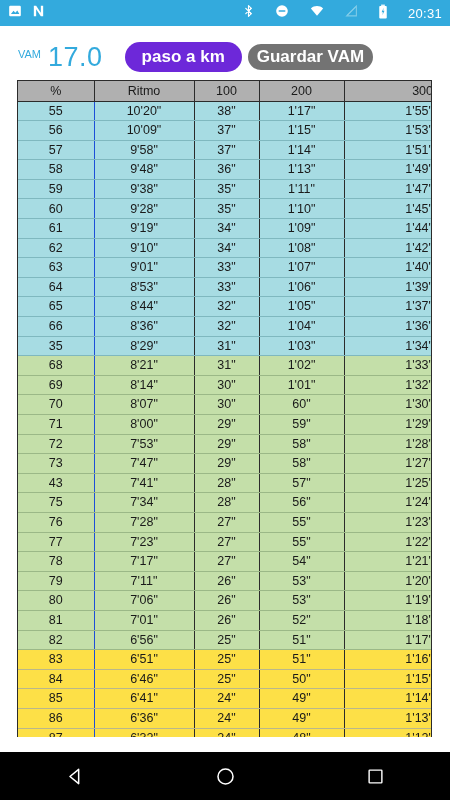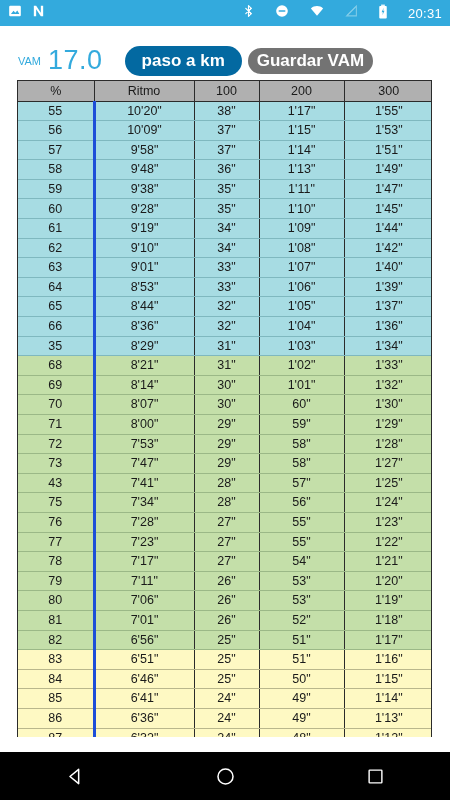--- a/index.html
+++ b/index.html
@@ -25,42 +25,42 @@
   #status-clock{
     font-size:13px; color:#ffffff; letter-spacing:.3px;
     font-family:"Liberation Sans", sans-serif;
   }
 
   
   #app-header{
     height:52px; width:100%;
     background:#ffffff;
     display:flex; align-items:center;
-    padding:17px 14px 0 18px;
+    padding:10px 14px 0 18px;
   }
   #vam-label{
     font-size:11px; color:#33aadd; font-weight:400;
     align-self:flex-start; margin-top:12px;
   }
   #vam-value{
     font-size:27px; color:#33aadd; font-weight:400;
     margin-left:7px; letter-spacing:.5px;
   }
   .pill{
     border-radius:999px;
     color:#ffffff;
     font-weight:bold;
     font-size:17px;
     display:flex; align-items:center; justify-content:center;
     height:30px;
     white-space:nowrap;
     cursor:pointer;
   }
   #btn-paso{
-    background:#0369a1;
+    background:#6d28d9;
     padding:0 17px;
     margin-left:22px;
   }
   #btn-guardar{
     background:#737373;
     border:2px solid #ffffff;
     outline:0;
     padding:0 9px;
     margin-left:4px;
   }
@@ -91,31 +91,31 @@
   th,td{
     text-align:center;
     height:19.6px;
     border-right:1px solid #2b2b2b;
     border-bottom:1px solid #6f6f62;
     font-weight:400;
     line-height:1;
     padding:0;
     overflow:hidden;
   }
-  th:last-child, td:last-child{ border-right:none; }
+  th:last-child, td:last-child{ border-right:none;text-align:right; }
   thead th{
     background:#b0b0b0;
     border-bottom:1px solid #2b2b2b;
     font-size:12.5px;
     height:20px;
   }
   tr.band-blue td{ background:#a7dce3; border-bottom-color:#7fb8bf; }
   tr.band-green td{ background:#c4dfa9; border-bottom-color:#9bb887; }
-  tr.band-khaki td{ background:#fef9c3; border-bottom-color:#b9b78c;margin-left:21px; }
-  td.col-pct{ border-right:3px solid #1d4ed8; }
+  tr.band-khaki td{ background:#fde047; border-bottom-color:#b9b78c;margin-left:21px; }
+  td.col-pct{ border-right:1px solid #1d4ed8; }
   td.col-ritmo,td.col-100,td.col-200{ border-right:1px solid #2b2b2b; }
 
   
   #nav-bar{
     position:absolute; left:0; bottom:0;
     width:450px; height:48px;
     background:#000000;
     display:flex; align-items:center; justify-content:space-around;
   }
   .navbtn{ width:64px; height:48px; display:flex; align-items:center; justify-content:center; cursor:pointer; }

